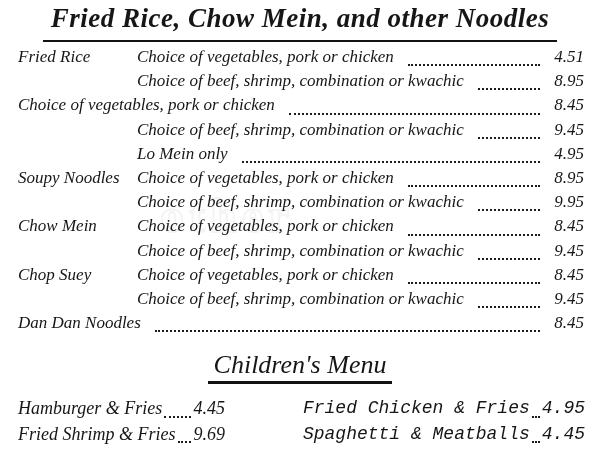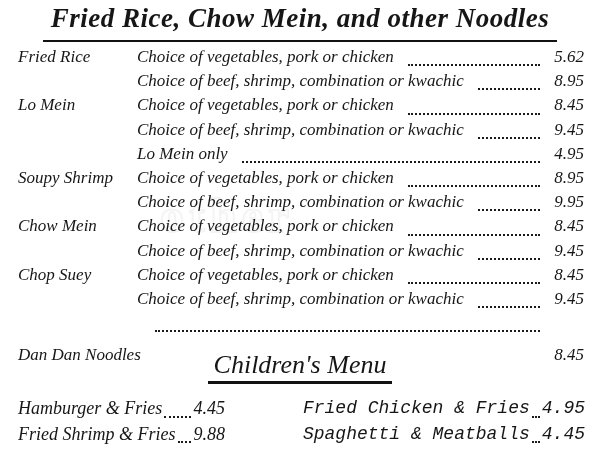--- a/index.html
+++ b/index.html
@@ -48,21 +48,21 @@
   .cat   { flex: 0 0 107px; width: 107px; overflow: visible; }
   .desc  { flex: 0 0 auto; }
   .dots  {
     flex: 1 1 auto;
     align-self: flex-end;
     border-bottom: 2px dotted #1b1b1b;
     margin: 0 2px 5px 2px;
     min-width: 8px;
   }
   .price { flex: 0 0 auto; }
-  .line.full .cat  { flex: 0 0 auto; width: auto; margin-top: 32px; }
+  .line.full .cat  { flex: 0 0 auto; width: auto; }
 
   
   .kids-title-wrap {
     position: absolute;
     top: 350px; left: 0;
     width: 100%;
     text-align: center;
   }
   .kids-title {
     display: inline-block;
@@ -113,48 +113,47 @@
 
   <div class="main-title-wrap">
     <span class="main-title">Fried Rice, Chow Mein, and other Noodles</span>
   </div>
 
   <div class="noodle-list">
     <div class="line">
       <span class="cat">Fried Rice</span>
         <span class="desc">Choice of vegetables, pork or chicken</span>
         <span class="dots"></span>
-        <span class="price">5.62</span>
+        <span class="price">4.51</span>
     </div>
     <div class="line">
       <span class="cat"></span>
         <span class="desc">Choice of beef, shrimp, combination or kwachic</span>
         <span class="dots"></span>
         <span class="price">8.95</span>
     </div>
     <div class="line">
-      <span class="cat">Lo Mein</span>
         <span class="desc">Choice of vegetables, pork or chicken</span>
         <span class="dots"></span>
         <span class="price">8.45</span>
     </div>
     <div class="line">
       <span class="cat"></span>
         <span class="desc">Choice of beef, shrimp, combination or kwachic</span>
         <span class="dots"></span>
         <span class="price">9.45</span>
     </div>
     <div class="line">
       <span class="cat"></span>
         <span class="desc">Lo Mein only</span>
         <span class="dots"></span>
         <span class="price">4.95</span>
     </div>
     <div class="line">
-      <span class="cat">Soupy Shrimp</span>
+      <span class="cat">Soupy Noodles</span>
         <span class="desc">Choice of vegetables, pork or chicken</span>
         <span class="dots"></span>
         <span class="price">8.95</span>
     </div>
     <div class="line">
       <span class="cat"></span>
         <span class="desc">Choice of beef, shrimp, combination or kwachic</span>
         <span class="dots"></span>
         <span class="price">9.95</span>
     </div>
@@ -196,21 +195,21 @@
   <div class="kids-cols">
     <div class="kcol-left">
       <div class="kline">
         <span>Hamburger &amp; Fries</span>
           <span class="dots"></span>
           <span>4.45</span>
       </div>
       <div class="kline">
         <span>Fried Shrimp &amp; Fries</span>
           <span class="dots"></span>
-          <span>9.88</span>
+          <span>9.69</span>
       </div>
     </div>
     <div class="kcol-right">
       <div class="kline">
         <span>Fried Chicken &amp; Fries</span>
           <span class="dots"></span>
           <span>4.95</span>
       </div>
       <div class="kline">
         <span>Spaghetti &amp; Meatballs</span>

